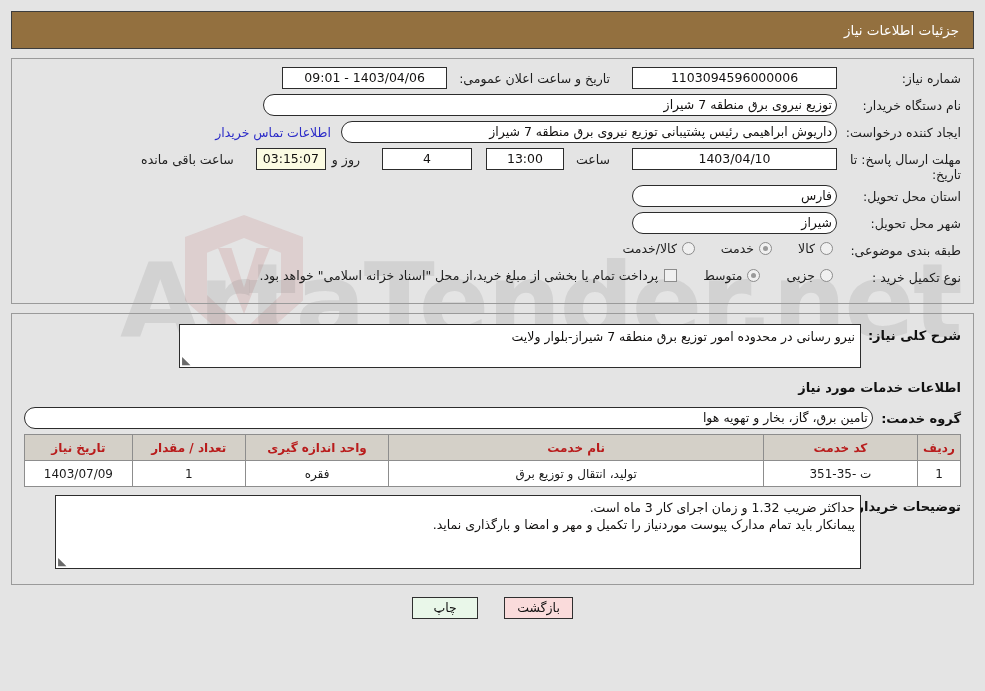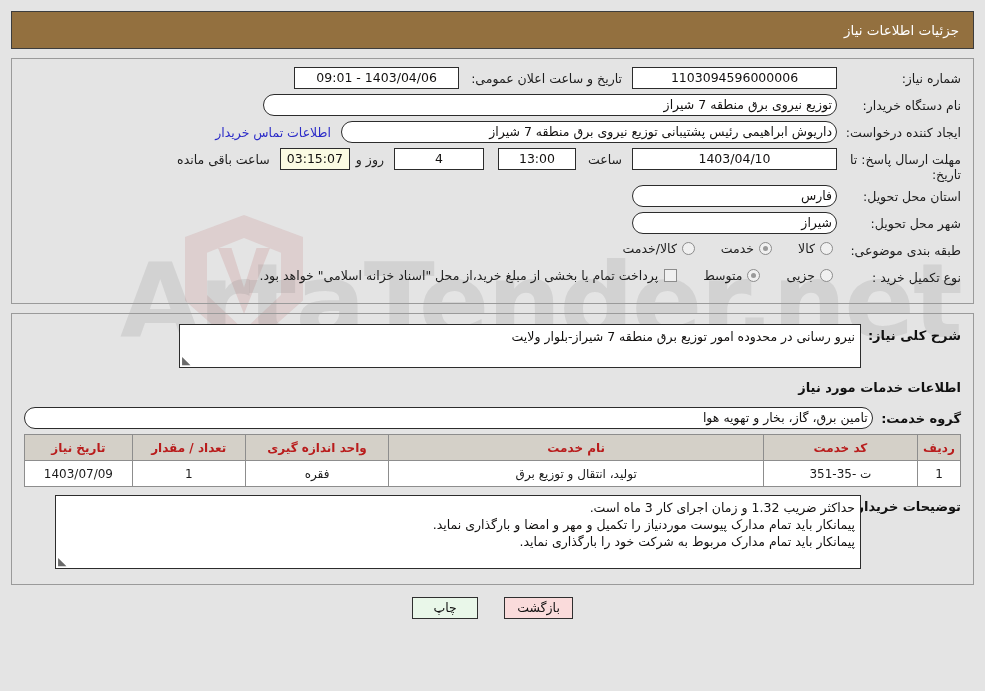--- a/index.html
+++ b/index.html
@@ -126,21 +126,21 @@
     overflow: hidden;
     white-space: nowrap;
     margin-right: 6px;
   }
   .fld.rightal { text-align: right; border-radius: 11px; }
   .fld.ylw { background: #fbfbe2; }
 
   .inline-label {
     font-size: 12.5px;
     color: #1d1d1d;
-    padding: 4px 10px 0 6px;
+    padding: 4px 22px 0 6px;
     white-space: nowrap;
     text-align: right;
   }
   .link {
     color: #2b2bc8;
     font-size: 12.5px;
     padding-top: 4px;
     margin-right: 10px;
     cursor: pointer;
     white-space: nowrap;
@@ -419,21 +419,20 @@
         <td>1403/07/09</td>
       </tr>
     </tbody>
   </table>
 
   <div class="frow" style="align-items:flex-start;margin-top:8px;">
     <div class="big-label" style="width:96px;text-align:right;">توضیحات خریدار:</div>
     <div class="textarea-box" style="width:806px;height:74px;margin-right:4px;">
       <div>حداکثر ضریب 1.32 و زمان اجرای کار 3 ماه است.</div>
       <div>پیمانکار باید تمام مدارک پیوست موردنیاز را تکمیل و مهر و امضا و بارگذاری نماید.</div>
-      <div>پیمانکار باید تمام مدارک مربوط به شرکت خود را بارگذاری نماید.</div>
       <span class="grip">◢</span>
     </div>
   </div>
 
 </div>
 
 <div id="footer-bar">
   <div class="btn btn-back">بازگشت</div>
   <div class="btn btn-print">چاپ</div>
 </div>

